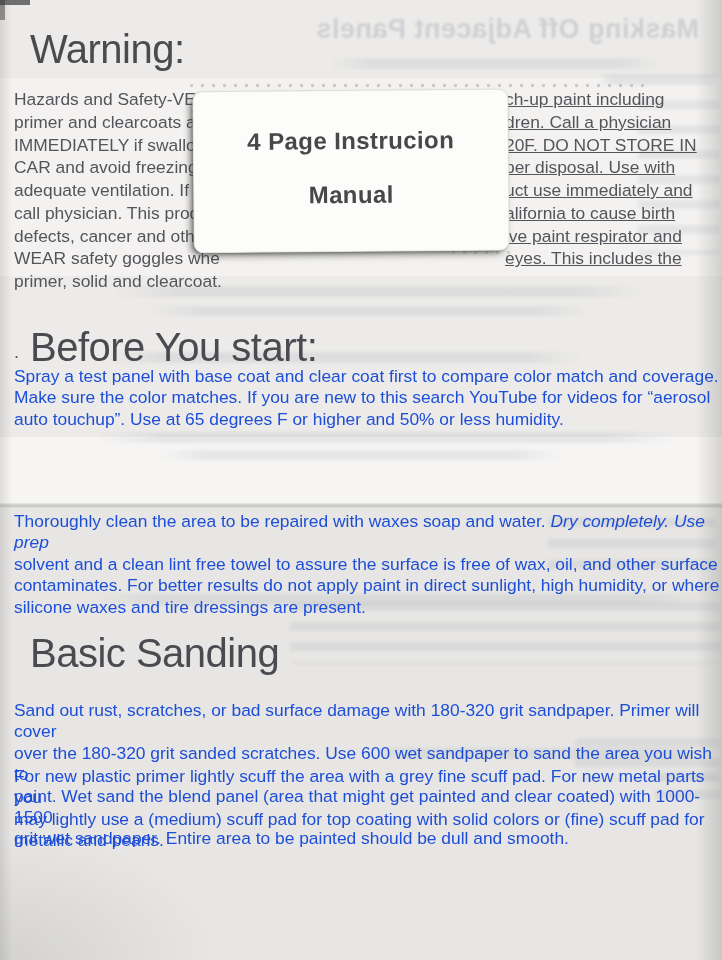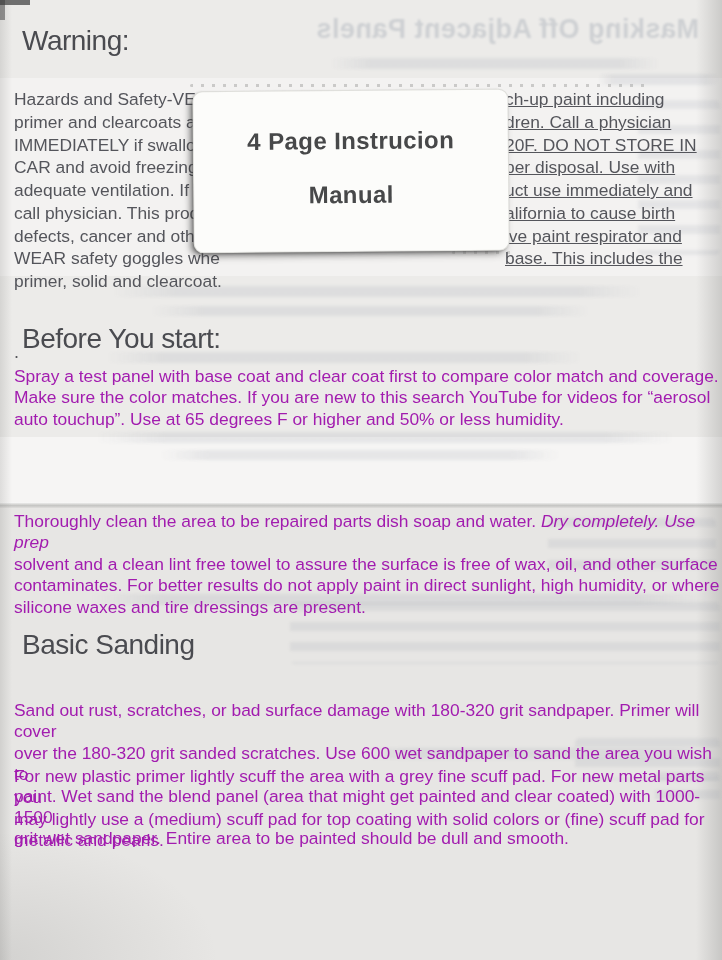--- a/index.html
+++ b/index.html
@@ -29,26 +29,26 @@
   .ghost-title{
     top:14px;left:305px;width:405px;text-align:center;
     font-size:27px;font-weight:bold;color:#8e97a4;opacity:.32;
     transform:scaleX(-1);filter:blur(1px);letter-spacing:.5px;
   }
   .g{filter:blur(1.6px);border-radius:5px;opacity:.85;}
   .g1row{background:linear-gradient(90deg,rgba(150,156,168,0),rgba(150,156,168,.20) 12%,rgba(150,156,168,.20) 88%,rgba(150,156,168,0));}
   .grows{background:repeating-linear-gradient(180deg,rgba(150,156,168,.18) 0 9px,rgba(150,156,168,0) 9px var(--pitch,21px));}
   
   .hd{
-    position:absolute;left:14px;margin:8px;font-weight:400;
-    font-size:28px;line-height:50px;color:#4a4b50;letter-spacing:-.5px;
+    position:absolute;left:14px;margin:16px;font-weight:400;
+    font-size:40px;line-height:50px;color:#4a4b50;letter-spacing:-.5px;
   }
   .body{
     position:absolute;left:14px;width:708px;
-    font-size:17.4px;line-height:21.4px;white-space:pre-line;color:#a21caf;
+    font-size:17.4px;line-height:21.4px;white-space:pre-line;color:#1d4ed8;
   }
   .ital{font-style:italic;}
   .warn-para{position:absolute;top:88px;left:14px;width:708px;font-size:17.4px;line-height:22.75px;color:#54555b;z-index:1;}
   .wline{position:relative;height:22.75px;white-space:nowrap;}
   .wr{position:absolute;left:491px;top:0;text-decoration:underline;}
   .stray-dot{position:absolute;left:14px;top:342px;font-size:18px;color:#55565a;}
   
   .sticker{
     position:absolute;top:90px;left:193px;width:314px;height:160px;
     background:#fcfcfa;border:1px solid rgba(205,205,200,.6);border-radius:10px;
@@ -94,36 +94,36 @@
 
   <h1 class="hd" style="top:8px;">Warning:</h1>
   <div class="warn-para">
     <div class="wline"><span>Hazards and Safety-VERY</span><span class="wr">ch-up paint including</span></div>
     <div class="wline"><span>primer and clearcoats are</span><span class="wr">dren. Call a physician</span></div>
     <div class="wline"><span>IMMEDIATELY if swallowed</span><span class="wr">20F. DO NOT STORE IN</span></div>
     <div class="wline"><span>CAR and avoid freezing.</span><span class="wr">per disposal. Use with</span></div>
     <div class="wline"><span>adequate ventilation. If y</span><span class="wr">uct use immediately and</span></div>
     <div class="wline"><span>call physician. This produc</span><span class="wr">alifornia to cause birth</span></div>
     <div class="wline"><span>defects, cancer and other</span><span class="wr">ive paint respirator and</span></div>
-    <div class="wline"><span>WEAR safety goggles whe</span><span class="wr">base. This includes the</span></div>
+    <div class="wline"><span>WEAR safety goggles whe</span><span class="wr">eyes. This includes the</span></div>
     <div class="wline"><span>primer, solid and clearcoat.</span></div>
   </div>
 
   <div class="sticker">
     <div class="st-line st1">4 Page Instrucion</div>
     <div class="st-line st2">Manual</div>
   </div>
 
   <h1 class="hd" style="top:306px;">Before You start:</h1>
   <div class="stray-dot">.</div>
   <div class="body" style="top:366px;">Spray a test panel with base coat and clear coat first to compare color match and coverage.
 Make sure the color matches.  If you are new to this search YouTube for videos for “aerosol
 auto touchup”.  Use at 65 degrees F or higher and 50% or less humidity.</div>
 
-  <div class="body" style="top:511px;"><span>Thoroughly clean the area to be repaired parts dish soap and water.  </span><span class="ital">Dry completely. Use prep</span><span>
+  <div class="body" style="top:511px;"><span>Thoroughly clean the area to be repaired with waxes soap and water.  </span><span class="ital">Dry completely. Use prep</span><span>
 solvent and a clean lint free towel to assure the surface is free of wax, oil, and other surface
 contaminates. For better results do not apply paint in direct sunlight, high humidity, or where
 silicone waxes and tire dressings are present.</span></div>
 
   <h1 class="hd" style="top:612px;">Basic Sanding</h1>
   <div class="body" style="top:700px;">Sand out rust, scratches, or bad surface damage with 180-320 grit sandpaper. Primer will cover
 over the 180-320 grit sanded scratches. Use 600 wet sandpaper to sand the area you wish to
 paint. Wet sand the blend panel (area that might get painted and clear coated) with 1000-1500
 grit wet sandpaper. Entire area to be painted should be dull and smooth.</div>
   <div class="body" style="top:766px;">For new plastic primer lightly scuff the area with a grey fine scuff pad. For new metal parts you

